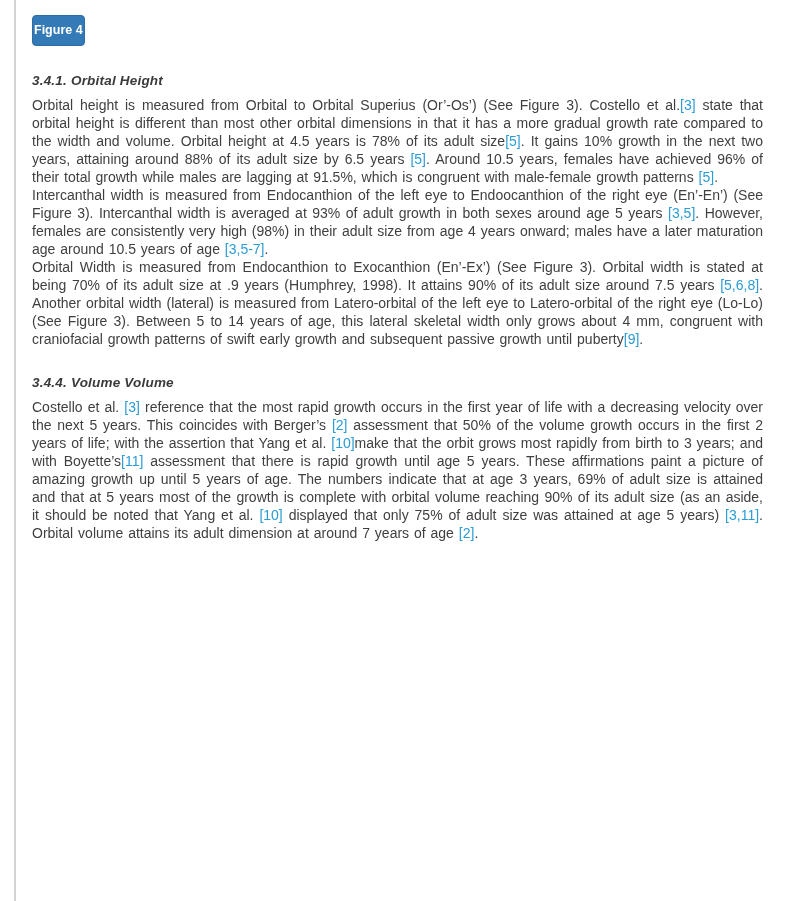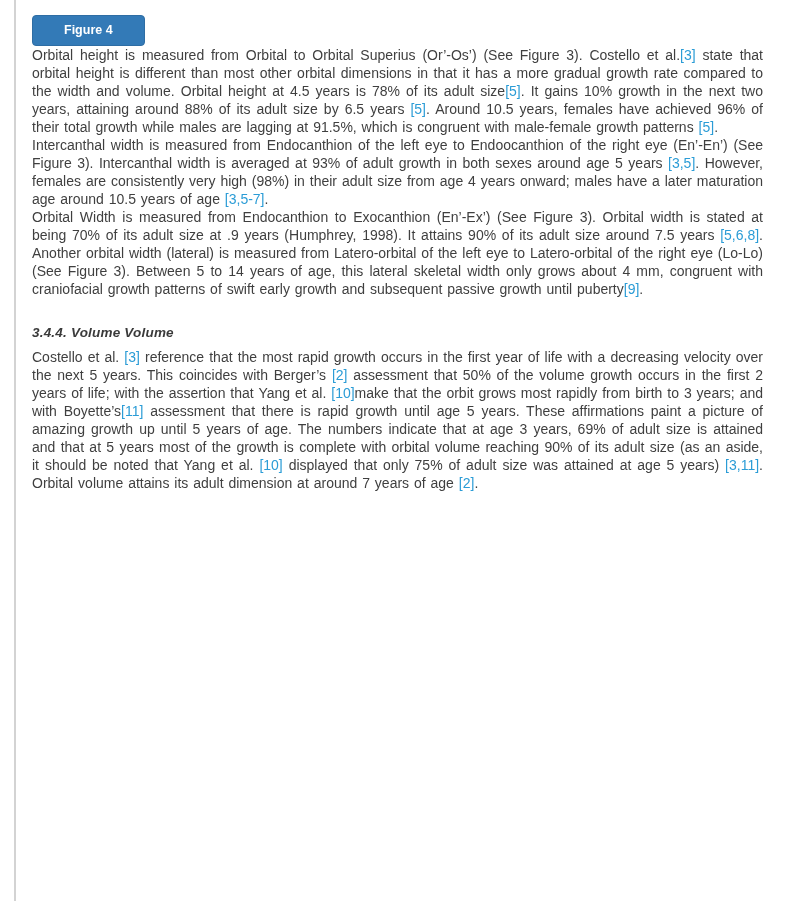--- a/index.html
+++ b/index.html
@@ -26,21 +26,21 @@
   .figure-btn {
     display: inline-block;
     background: var(--btn-bg);
     border: 1px solid var(--btn-border);
     border-radius: 4px;
     color: #ffffff;
     font-family: "Liberation Sans", sans-serif;
     font-weight: 700;
     font-size: 12.5px;
     line-height: 1;
-    padding: 8px 31px;
+    padding: 8px 1px;
     cursor: pointer;
   }
   .section-heading {
     font-style: italic;
     font-weight: 700;
     font-size: 13.5px;
     line-height: 18px;
     color: #3a3a3a;
     letter-spacing: 0.2px;
     margin: 26px 0 6px 0;
@@ -59,19 +59,20 @@
     cursor: pointer;
   }
 </style>
 </head>
 <body>
 
 <div class="page">
   <button class="figure-btn">Figure 4</button>
 
   <div id="sections">
+      <h4 class="section-heading">3.4.1. Orbital Height</h4>
       <p class="section-paragraph">Orbital height is measured from Orbital to Orbital Superius (Or’-Os’) (See Figure 3). Costello et al.<a class="cite">[3]</a> state that orbital height is different than most other orbital dimensions in that it has a more gradual growth rate compared to the width and volume. Orbital height at 4.5 years is 78% of its adult size<a class="cite">[5]</a>. It gains 10% growth in the next two years, attaining around 88% of its adult size by 6.5 years <a class="cite">[5]</a>. Around 10.5 years, females have achieved 96% of their total growth while males are lagging at 91.5%, which is congruent with male-female growth patterns <a class="cite">[5]</a>.</p>
       <p class="section-paragraph">Intercanthal width is measured from Endocanthion of the left eye to Endoocanthion of the right eye (En’-En’) (See Figure 3). Intercanthal width is averaged at 93% of adult growth in both sexes around age 5 years <a class="cite">[3,5]</a>. However, females are consistently very high (98%) in their adult size from age 4 years onward; males have a later maturation age around 10.5 years of age <a class="cite">[3,5-7]</a>.</p>
       <p class="section-paragraph">Orbital Width is measured from Endocanthion to Exocanthion (En’-Ex’) (See Figure 3). Orbital width is stated at being 70% of its adult size at .9 years (Humphrey, 1998). It attains 90% of its adult size around 7.5 years <a class="cite">[5,6,8]</a>. Another orbital width (lateral) is measured from Latero-orbital of the left eye to Latero-orbital of the right eye (Lo-Lo) (See Figure 3). Between 5 to 14 years of age, this lateral skeletal width only grows about 4 mm, congruent with craniofacial growth patterns of swift early growth and subsequent passive growth until puberty<a class="cite">[9]</a>.</p>
       <h4 class="section-heading">3.4.4. Volume Volume</h4>
       <p class="section-paragraph">Costello et al. <a class="cite">[3]</a> reference that the most rapid growth occurs in the first year of life with a decreasing velocity over the next 5 years. This coincides with Berger’s <a class="cite">[2]</a> assessment that 50% of the volume growth occurs in the first 2 years of life; with the assertion that Yang et al. <a class="cite">[10]</a>make that the orbit grows most rapidly from birth to 3 years; and with Boyette’s<a class="cite">[11]</a> assessment that there is rapid growth until age 5 years. These affirmations paint a picture of amazing growth up until 5 years of age. The numbers indicate that at age 3 years, 69% of adult size is attained and that at 5 years most of the growth is complete with orbital volume reaching 90% of its adult size (as an aside, it should be noted that Yang et al. <a class="cite">[10]</a> displayed that only 75% of adult size was attained at age 5 years) <a class="cite">[3,11]</a>. Orbital volume attains its adult dimension at around 7 years of age <a class="cite">[2]</a>.</p>
     </div>
 </div>
 
 </body></html>

